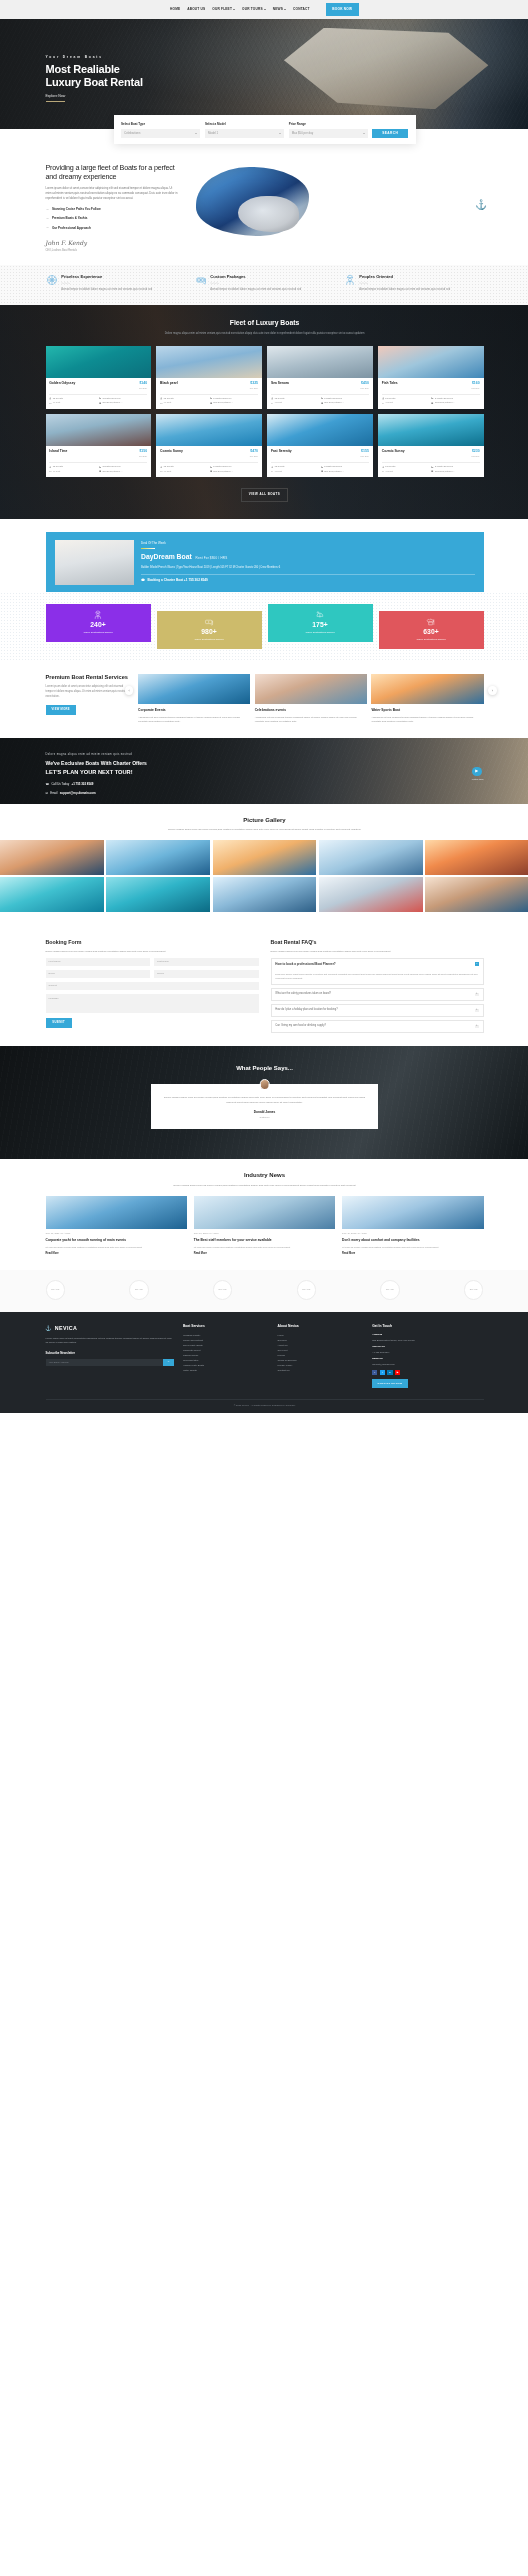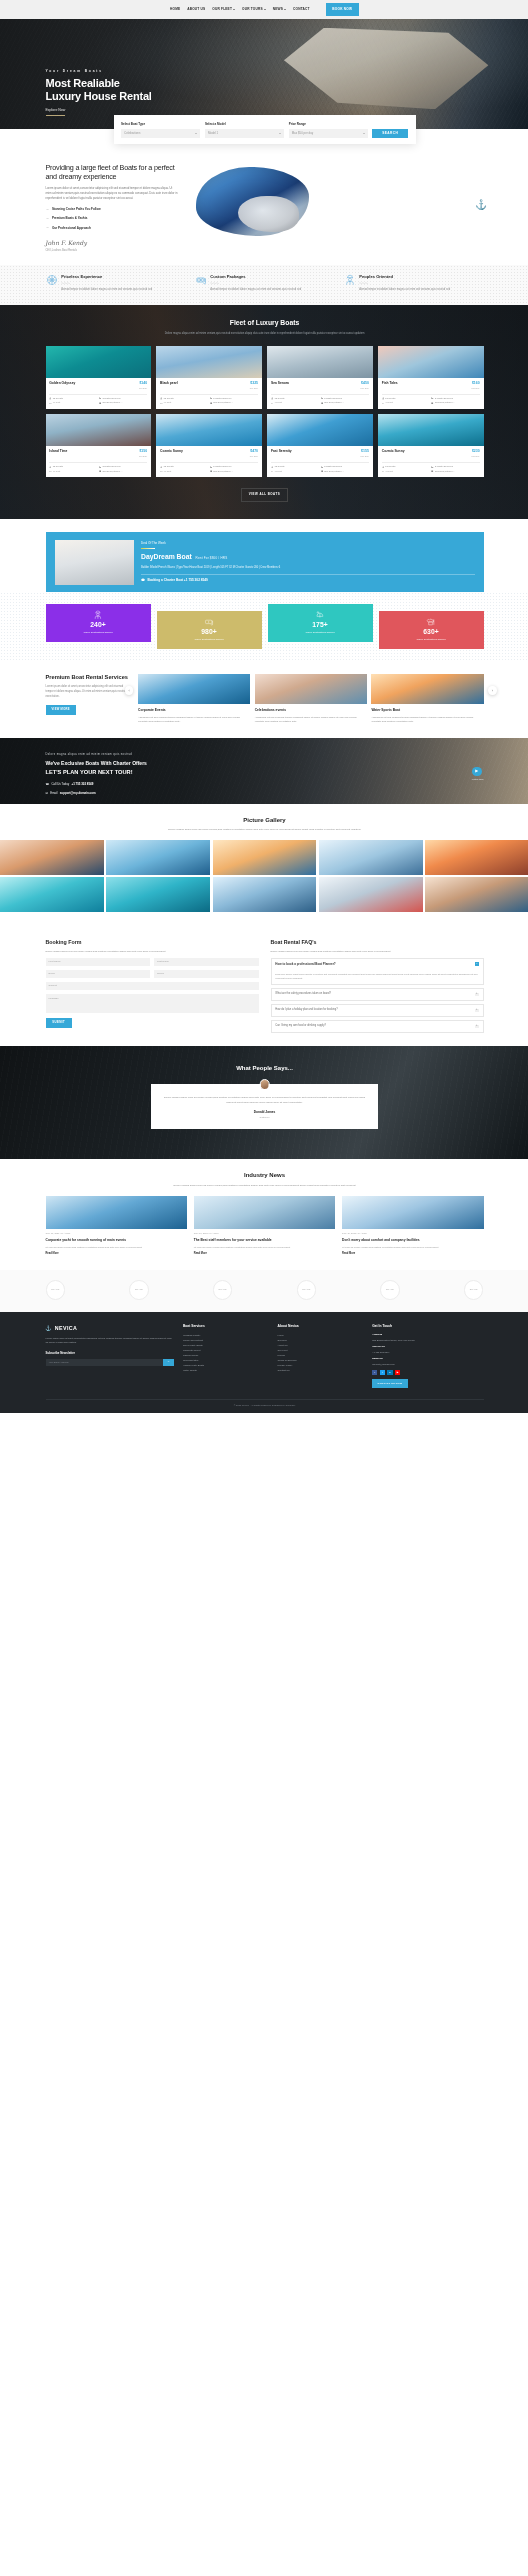--- a/index.html
+++ b/index.html
@@ -42,21 +42,21 @@
       repeating-linear-gradient(118deg, rgba(255,255,255,.035) 0 0.8px, transparent 0.8px 3.8px),
       repeating-linear-gradient(62deg, rgba(0,0,0,.05) 0 0.8px, transparent 0.8px 5.3px);
   }
   .hero::after{
     content:""; position:absolute; left:52%; top:8%; width:42%; height:74%;
     background:linear-gradient(160deg,#ded9cf 0%,#c3bdaf 40%,#9d9485 70%,#6d6a63 100%);
     clip-path:polygon(22% 0,78% 6%,96% 46%,72% 100%,28% 92%,4% 40%);
     opacity:.82; filter:blur(0.2px);
   }
   .hero-shade{position:absolute;inset:0;background:linear-gradient(90deg,rgba(18,20,22,.72) 0%,rgba(18,20,22,.35) 45%,rgba(18,20,22,.12) 70%,rgba(10,18,26,.55) 100%);}
-  .hero-inner{position:relative;z-index:5;width:438px;margin:18px auto;padding-top:32px;}
+  .hero-inner{position:relative;z-index:5;width:438px;margin:4px auto;padding-top:32px;}
   .hero-sub{color:#e8e8e8;font-size:3.3px;letter-spacing:1.8px;font-weight:600;margin-bottom:3px;}
   .hero-title{color:#fff;font-size:11px;font-weight:700;line-height:1.12;letter-spacing:-0.2px;}
   .hero-link{display:inline-block;margin-top:6px;color:#e2e2e2;font-size:3.5px;border-bottom:0.8px solid #b8a77a;padding-bottom:1.1px;cursor:pointer;}
 
   
   .searchbar{
     position:relative;z-index:20;width:302px;margin:-13.6px auto 0;background:#fff;
     box-shadow:0 1.5px 9px rgba(0,0,0,.13);padding:6.8px 7.6px;display:flex;gap:4.5px;align-items:flex-end;
   }
   .sf{flex:1;}
@@ -328,21 +328,21 @@
       <div class="book-btn">BOOK NOW</div>
     </div>
   </div>
 
   <div class="hero">
     <div class="hero-shade"></div>
     <div class="hero-inner">
       <div class="hero-sub">Your Dream Boats</div>
       <div class="hero-title">
         <div>Most Realiable</div>
-        <div>Luxury House Rental</div>
+        <div>Luxury Boat Rental</div>
       </div>
       <div class="hero-link">Explore Now</div>
     </div>
   </div>
 
   <div class="searchbar">
     <div class="sf">
       <div class="sf-label">Select Boat Type</div>
       <div class="sel">
           <span>Celebrations</span>

